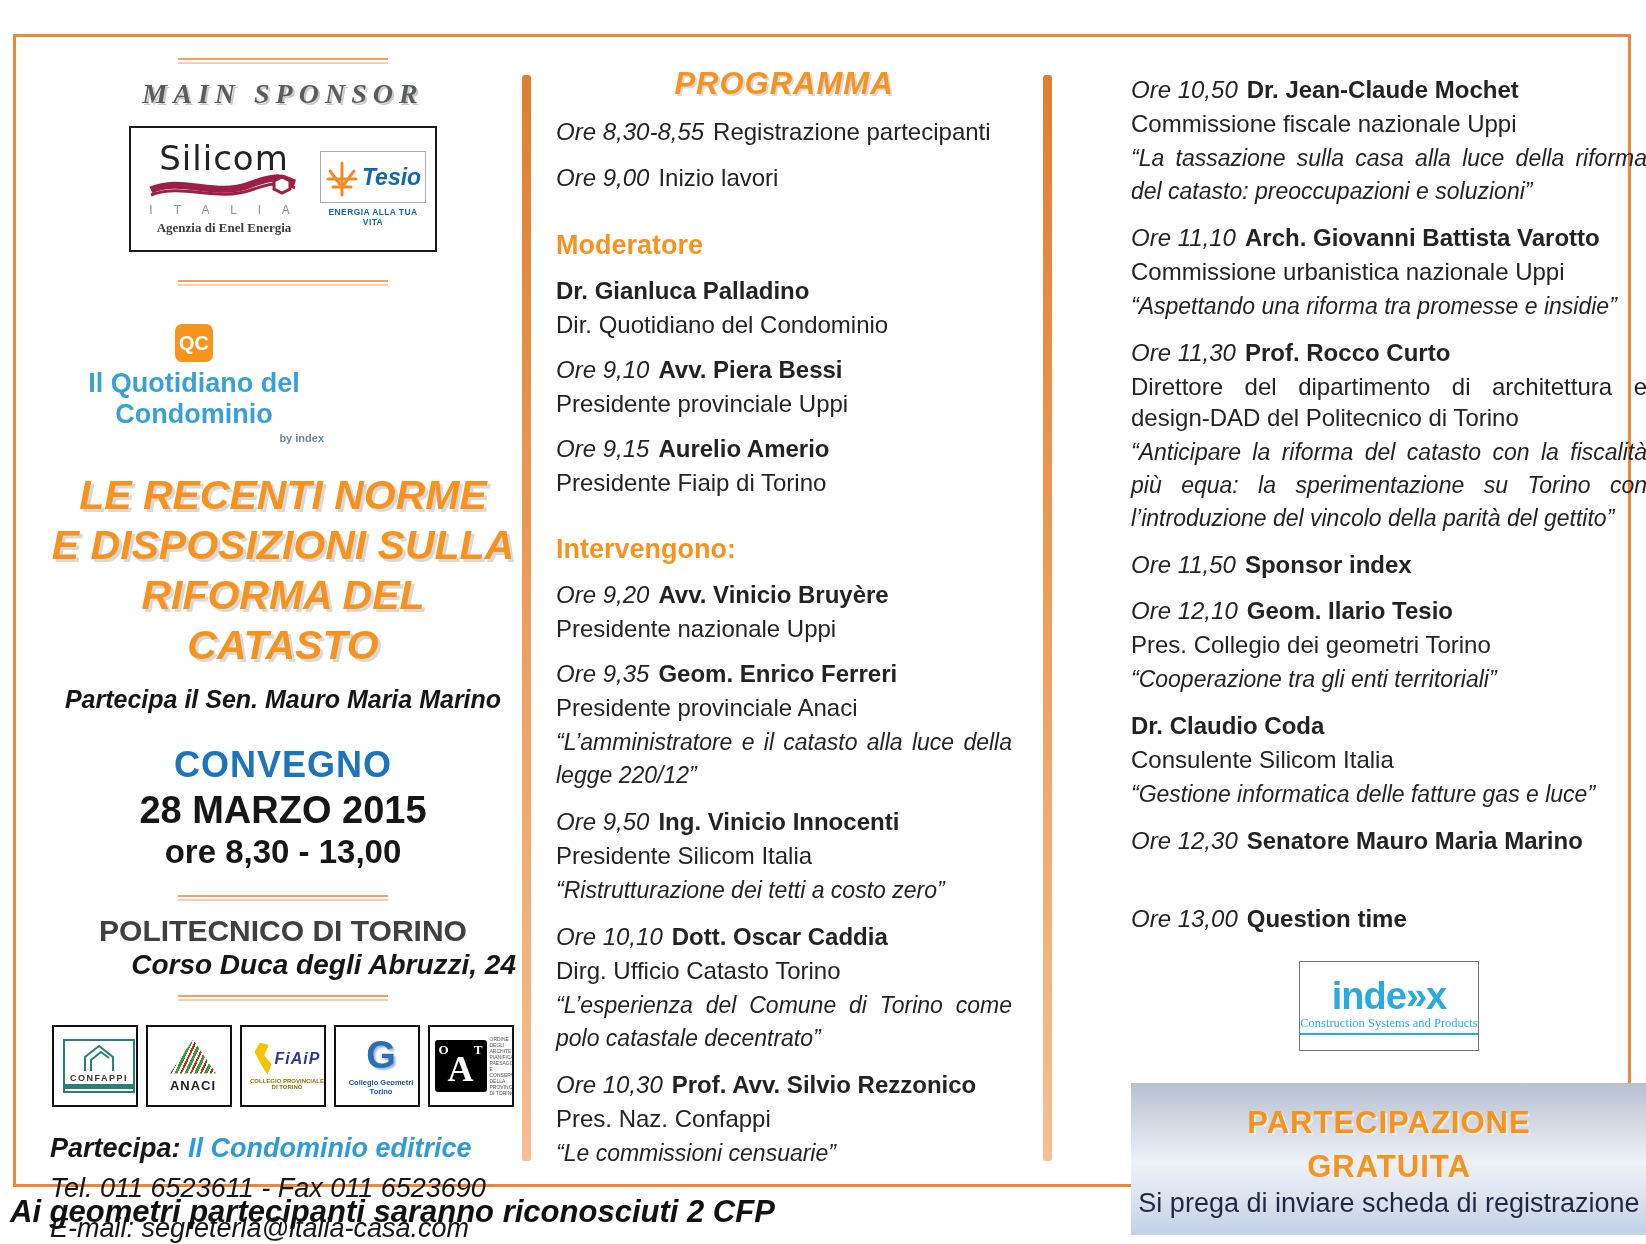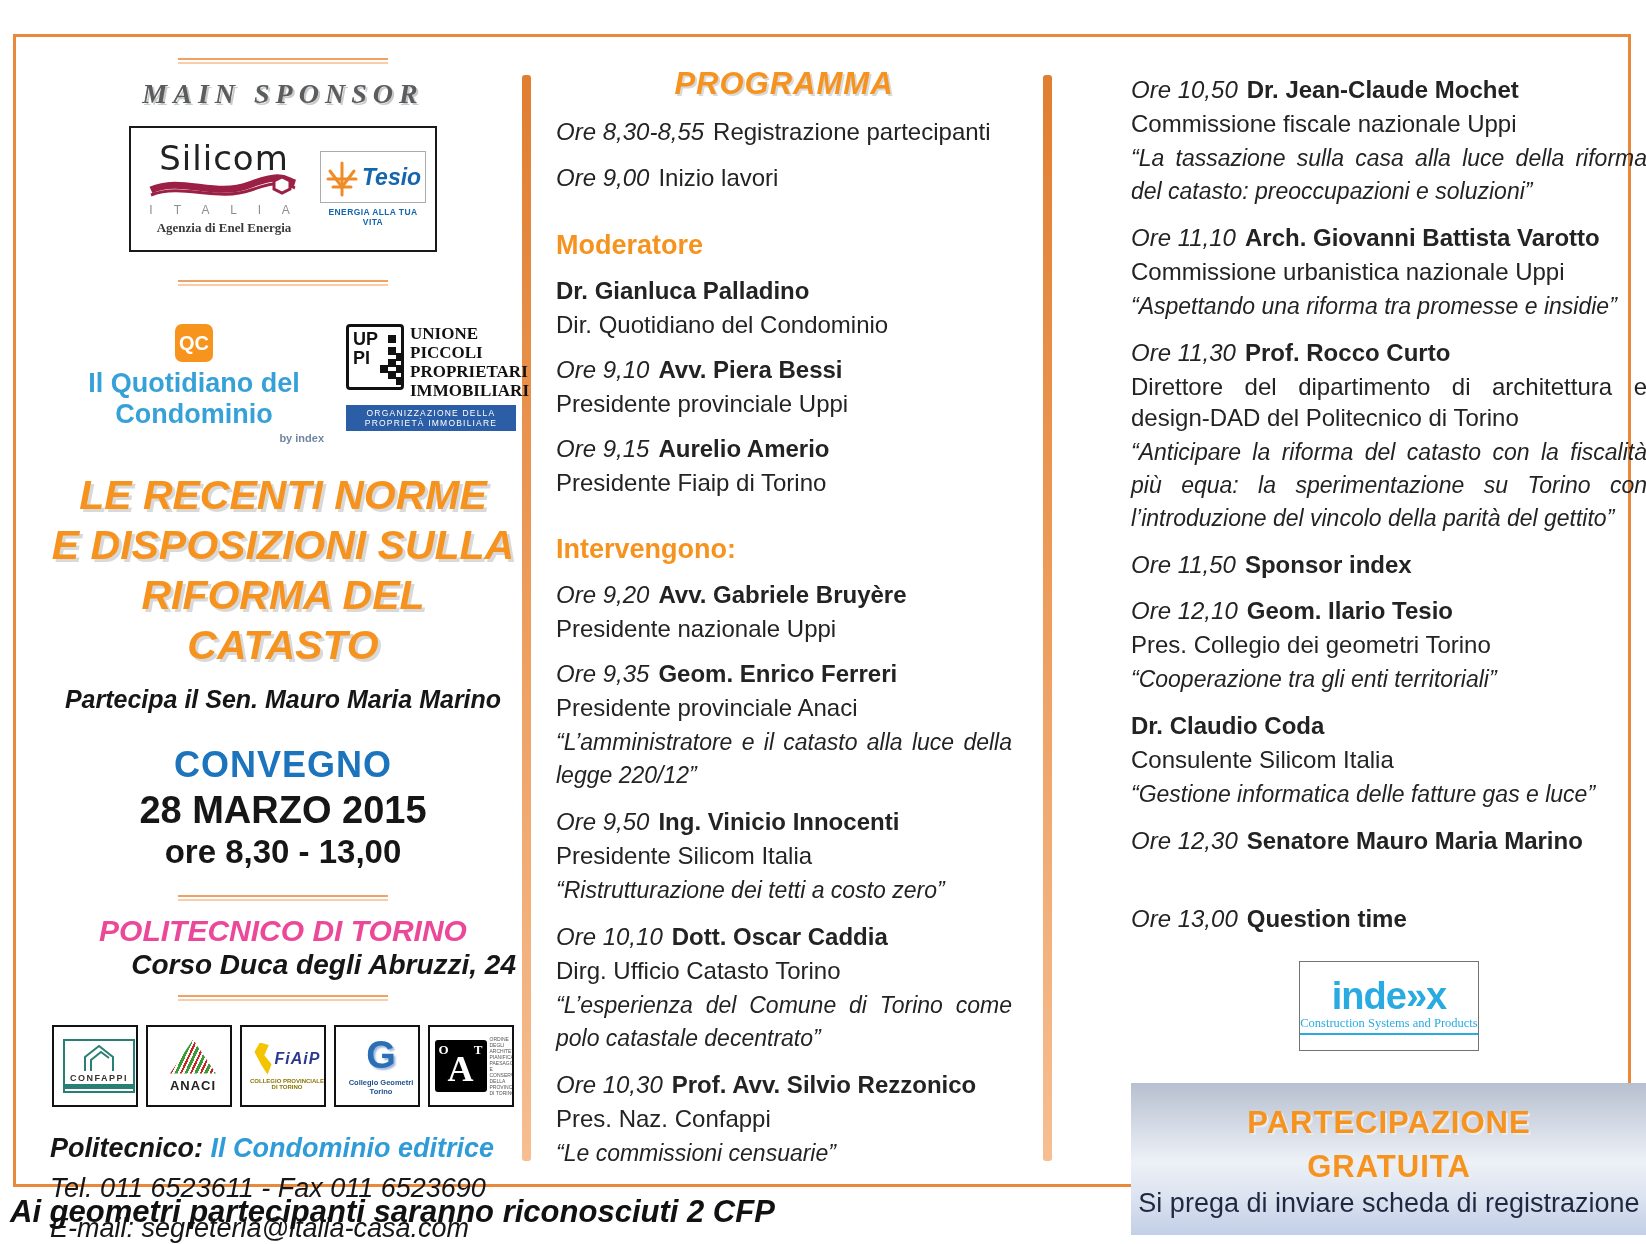--- a/index.html
+++ b/index.html
@@ -61,21 +61,21 @@
   .uppi-bar { margin-top:5px; background:#2B5EA7; color:#fff; font-size:8.5px;
           letter-spacing:1.2px; padding:3px 1px; text-align:center; }
 
   .event-title { margin-top:26px; font-style:italic; font-weight:bold; font-size:41px;
           line-height:50px; color:#F6921E; text-shadow:3px 3px 0 #D8D9DB; }
   .guest { margin-top:15px; font-style:italic; font-weight:bold; font-size:25px; color:#161616; }
   .convegno { margin-top:30px; font-weight:bold; font-size:36px; color:#1C75BC; letter-spacing:1px; }
   .event-date { margin-top:3px; font-weight:bold; font-size:38px; color:#161616; }
   .event-time { margin-top:1px; font-weight:bold; font-size:33px; color:#161616; }
   .rule-mid { margin-top:24px; }
-  .venue1 { margin-top:13px; font-style:italic; font-weight:bold; font-size:30px; color:#ec4899; }
+  .venue1 { margin-top:13px; font-weight:bold; font-size:30px; color:#404040; }
   .venue2 { margin-top:1px; font-style:italic; font-weight:bold; font-size:28px; color:#161616;text-align:right; }
   .rule-low { margin-top:14px; }
 
   .logos-row { margin-top:24px; display:flex; gap:8px; justify-content:center; }
   .logo-box { width:86px; height:82px; border:2px solid #111; background:#fff; display:flex;
           flex-direction:column; align-items:center; justify-content:center; overflow:hidden;padding-left:8px; }
   .confappi-inner { border:2px solid #2A7F75; width:72px; height:54px; display:flex;
           flex-direction:column; align-items:center; justify-content:flex-end; padding-bottom:2px; }
   .confappi-name { font-size:9px; letter-spacing:1.5px; color:#333; font-weight:bold; }
   .confappi-bar { width:68px; height:5px; background:#2A7F75; margin-top:1px; font-size:4px; color:#fff; overflow:hidden; }
@@ -173,31 +173,20 @@
   </div>
 
   <div class="rule" style="margin-top:28px;"></div>
 
   <div class="org-row">
     <div class="qc-wrap">
       <div class="qc-badge">QC</div>
       <div class="qc-title">Il Quotidiano del Condominio</div>
       <div class="qc-by">by index</div>
     </div>
-    <div class="uppi-wrap">
-      <div class="uppi-top">
-        <div class="uppi-badge">
-          <div>UP</div>
-          <div>PI</div>
-          <div class="uppi-blocks"></div>
-        </div>
-        <div class="uppi-name">UNIONE PICCOLI PROPRIETARI IMMOBILIARI</div>
-      </div>
-      <div class="uppi-bar">ORGANIZZAZIONE DELLA PROPRIETÀ IMMOBILIARE</div>
-    </div>
   </div>
 
   <div class="event-title">
     <div>LE RECENTI NORME</div>
     <div>E DISPOSIZIONI SULLA</div>
     <div>RIFORMA DEL CATASTO</div>
   </div>
   <div class="guest">Partecipa il Sen. Mauro Maria Marino</div>
 
   <div class="convegno">CONVEGNO</div>
@@ -244,21 +233,21 @@
           <span class="oat-t">T</span>
           <span class="oat-a">A</span>
         </div>
         <div class="oat-side">ORDINE DEGLI ARCHITETTI, PIANIFICATORI, PAESAGGISTI E CONSERVATORI DELLA PROVINCIA DI TORINO</div>
       </div>
     </div>
   </div>
 
   <div class="secretariat">
     <div>
-      <span class="sec-label">Politecnico:</span>
+      <span class="sec-label">Partecipa:</span>
       <span class="sec-name">Il Condominio editrice</span>
     </div>
     <div class="sec-tel">Tel. 011 6523611 - Fax 011 6523690</div>
     <div class="sec-email">E-mail: segreteria@italia-casa.com</div>
   </div>
 </div>
 
 <div class="col-mid">
   <div class="prog-title">PROGRAMMA</div>
 
@@ -291,21 +280,21 @@
         <div class="line"><span class="time">Ore 9,15</span><span class="name">Aurelio Amerio</span></div>
         <div class="role">Presidente Fiaip di Torino</div>
 
       </div>
     </div>
 
   <div class="subhead">Intervengono:</div>
   <div class="entries">
 
   <div class="entry">
-        <div class="line"><span class="time">Ore 9,20</span><span class="name">Avv. Gabriele Bruyère</span></div>
+        <div class="line"><span class="time">Ore 9,20</span><span class="name">Avv. Vinicio Bruyère</span></div>
         <div class="role">Presidente nazionale Uppi</div>
 
       </div>
       <div class="entry">
         <div class="line"><span class="time">Ore 9,35</span><span class="name">Geom. Enrico Ferreri</span></div>
         <div class="role">Presidente provinciale Anaci</div>
         <div class="quote">“L’amministratore e il catasto alla luce della legge 220/12”</div>
       </div>
       <div class="entry">
         <div class="line"><span class="time">Ore 9,50</span><span class="name">Ing. Vinicio Innocenti</span></div>

